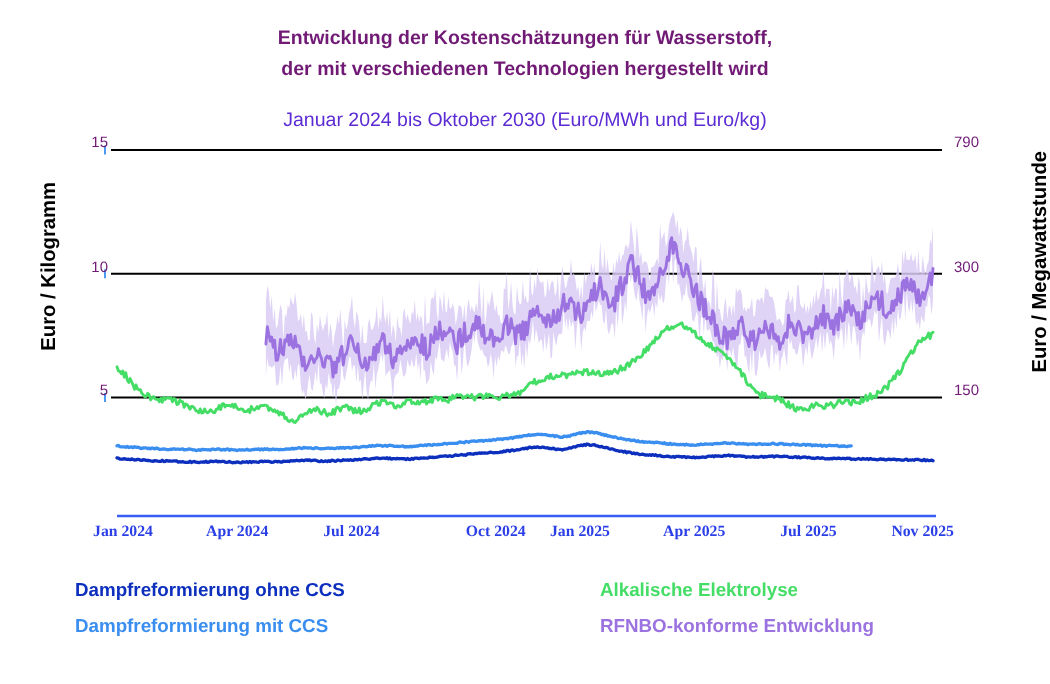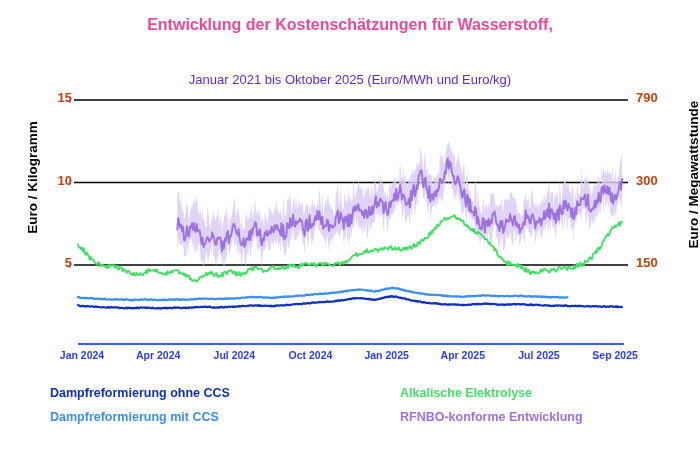--- a/index.html
+++ b/index.html
@@ -4,21 +4,21 @@
 <style>
   html,body{margin:0;padding:0;}
   body{
     width:700px;height:456px;background:#ffffff;overflow:hidden;
     font-family:"Liberation Sans", sans-serif;
   }
   #root{position:relative;width:700px;height:456px;}
 
   .title{
     position:absolute;left:0;top:14px;width:700px;text-align:center;
-    font-size:16px;font-weight:bold;color:#ec4899;line-height:21px;
+    font-size:13px;font-weight:bold;color:#701a75;line-height:21px;
     letter-spacing:0px;
   }
   .title .l2{display:block;}
   .subtitle{
     position:absolute;left:0;top:72px;width:700px;text-align:center;
     font-size:13px;color:#5b2bd4;font-weight:normal;
   }
 
   
   .ylabel-left{
@@ -26,50 +26,51 @@
     transform:rotate(-90deg);transform-origin:center center;
     font-size:13.5px;font-weight:bold;color:#000;
   }
   .ylabel-right{
     position:absolute;left:578px;top:167px;width:230px;text-align:center;
     transform:rotate(-90deg);transform-origin:center center;
     font-size:13.5px;font-weight:bold;color:#000;
   }
 
   
-  .ytick{position:absolute;font-size:13px;font-weight:bold;color:#c2410c;}
+  .ytick{position:absolute;font-size:10px;font-weight:normal;color:#701a75;}
   .ytick.left{right:628px;text-align:right;}
   .ytick.right{left:636px;text-align:left;}
 
   .xtick{
     position:absolute;top:349px;font-size:10.5px;font-weight:bold;
-    color:#2b3fe8;text-align:center;width:80px;
+    color:#2b3fe8;text-align:center;width:80px;font-family:Liberation Serif, serif;
   }
 
   
   #plot{position:absolute;left:0;top:0;}
 
   
   .legend{position:absolute;left:12px;top:386px;width:700px;height:50px;}
   .lg{position:absolute;font-size:12.5px;font-weight:bold;white-space:nowrap;}
   .lg.r1{top:0px;}
   .lg.r2{top:24px;}
   .lg.c1{left:38px;}
   .lg.c2{left:388px;}
 </style>
 </head>
 <body>
 
 <div id="root">
 
   <div class="title">
     <span class="l1">Entwicklung der Kostenschätzungen für Wasserstoff,</span>
+    <span class="l2">der mit verschiedenen Technologien hergestellt wird</span>
   </div>
 
-  <div class="subtitle">Januar 2021 bis Oktober 2025 (Euro/MWh und Euro/kg)</div>
+  <div class="subtitle">Januar 2024 bis Oktober 2030 (Euro/MWh und Euro/kg)</div>
 
   <div class="ylabel-left">Euro / Kilogramm</div>
   <div class="ylabel-right">Euro / Megawattstunde</div>
 
   <svg id="plot" width="700" height="456">
       <line x1="74" y1="265" x2="628" y2="265" stroke="#000000" stroke-width="1.4"></line>
       <line x1="74" y1="182.5" x2="628" y2="182.5" stroke="#000000" stroke-width="1.4"></line>
       <line x1="74" y1="100" x2="628" y2="100" stroke="#000000" stroke-width="1.4"></line>
       <line x1="70" y1="262" x2="70" y2="268" stroke="#3a8ef0" stroke-width="1.2"></line>
       <line x1="70" y1="179.5" x2="70" y2="185.5" stroke="#3a8ef0" stroke-width="1.2"></line>
@@ -91,18 +92,18 @@
 
 <div class="ytick left" style="top: 255px;">5</div>
     <div class="ytick right" style="top: 255px;">150</div>
     <div class="ytick left" style="top: 172.5px;">10</div>
     <div class="ytick right" style="top: 172.5px;">300</div>
     <div class="ytick left" style="top: 90px;">15</div>
     <div class="ytick right" style="top: 90px;">790</div>
     <div class="xtick" style="left: 42px;">Jan 2024</div>
     <div class="xtick" style="left: 118.16px;">Apr 2024</div>
     <div class="xtick" style="left: 194.32px;">Jul 2024</div>
-    <div class="xtick" style="left: 270.48px;">Oct 2024</div>
+    <div class="xtick" style="left: 270.48px; text-align: right;">Oct 2024</div>
     <div class="xtick" style="left: 346.64px;">Jan 2025</div>
     <div class="xtick" style="left: 422.8px;">Apr 2025</div>
     <div class="xtick" style="left: 498.96px;">Jul 2025</div>
-    <div class="xtick" style="left: 575.12px;">Sep 2025</div>
+    <div class="xtick" style="left: 575.12px;">Nov 2025</div>
   </div>
 
 </body></html>

